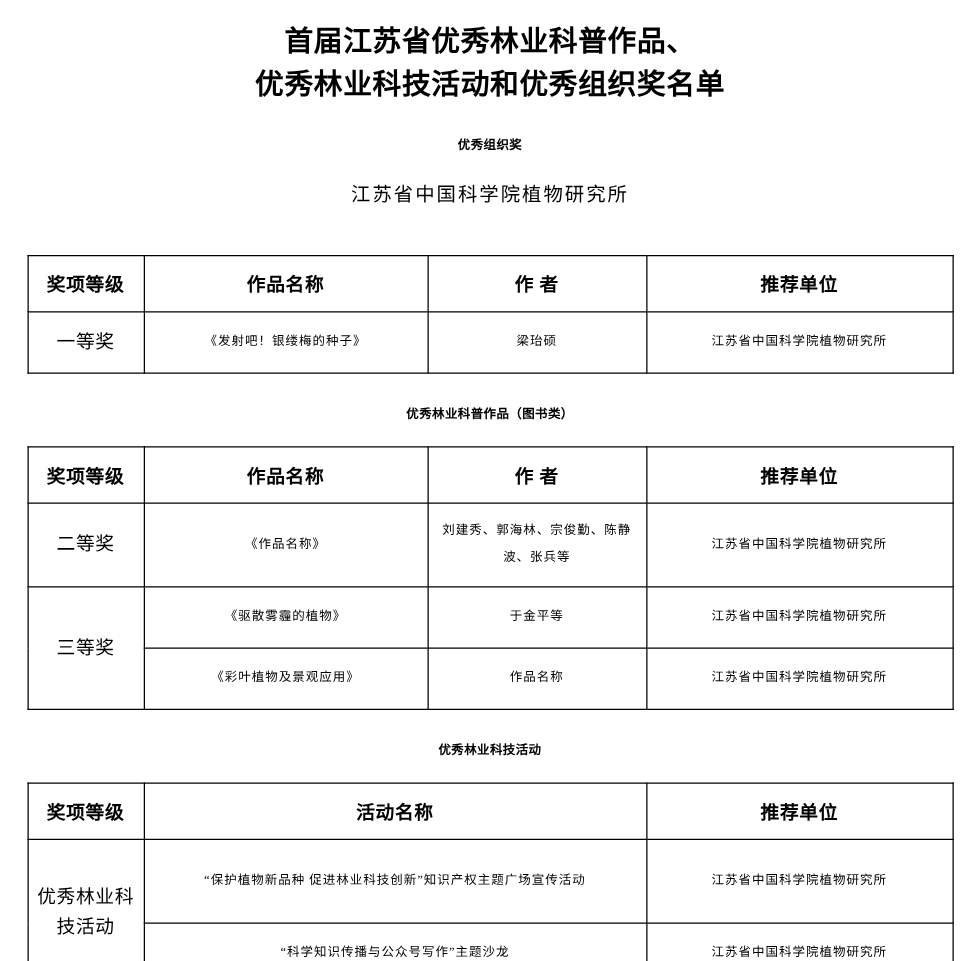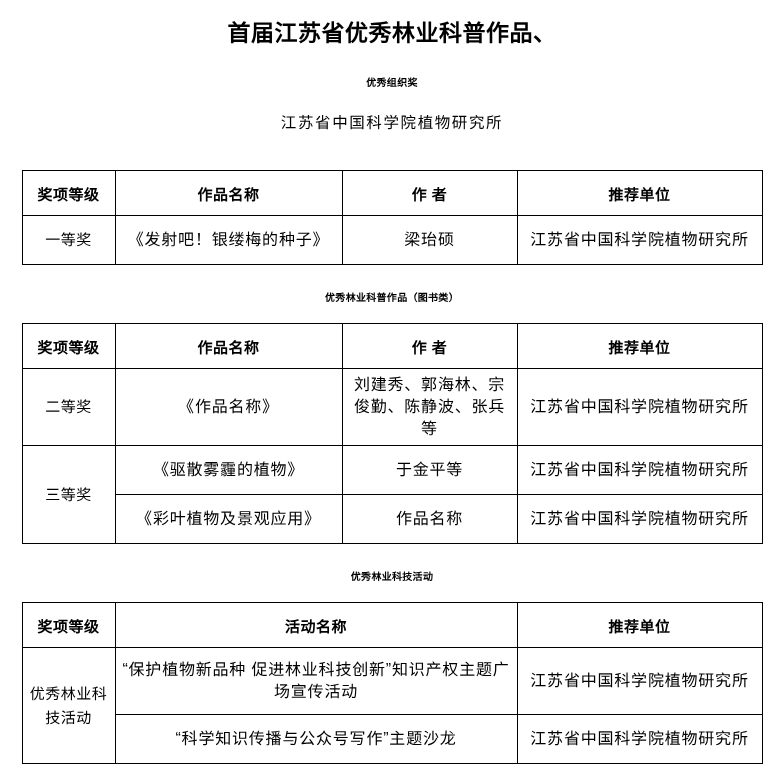--- a/index.html
+++ b/index.html
@@ -65,29 +65,29 @@
     margin: 0 auto;
     border: 1px solid #000000;
   }
   .award-table td, .award-table th {
     border: 1px solid #000000;
     padding: 5px 4px;
     text-align: center;
     vertical-align: middle;
   }
   .award-table thead th {
-    font-family: Liberation Sans, sans-serif;
+    font-family: Liberation Serif, serif;
     font-weight: bold;
     font-size: 15px;
     letter-spacing: 0.5px;
     height: 34px;
   }
   .award-table tbody td {
-    font-family: Liberation Sans, sans-serif;
-    font-size: 16px;
+    font-family: Liberation Serif, serif;
+    font-size: 10px;
     letter-spacing: 0.8px;
     line-height: 22px;
   }
   .award-table tbody td.grade {
     font-family: "Liberation Sans", "DejaVu Sans", sans-serif;
     font-weight: normal;
     font-size: 15px;
     letter-spacing: 0.5px;
     line-height: 24px;
   }
@@ -105,20 +105,21 @@
 
   .nowrap-unit { white-space: nowrap; }
 </style>
 </head>
 <body>
 
 <div class="page">
 
   <div class="doc-title">
     <span class="line">首届江苏省优秀林业科普作品、</span>
+    <span class="line">优秀林业科技活动和优秀组织奖名单</span>
   </div>
 
   <div class="gap-c"></div>
 
   <div class="section-heading">优秀组织奖</div>
   <div class="gap-a"></div>
   <div class="org-name">江苏省中国科学院植物研究所</div>
 
   <div class="gap-c"></div>
 

